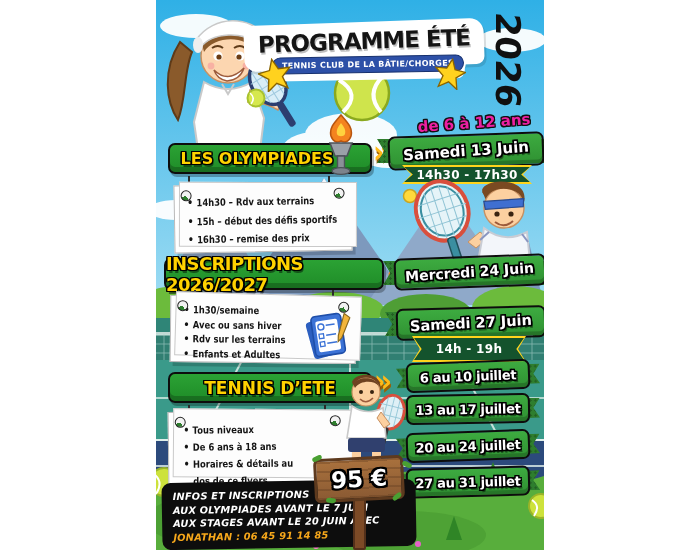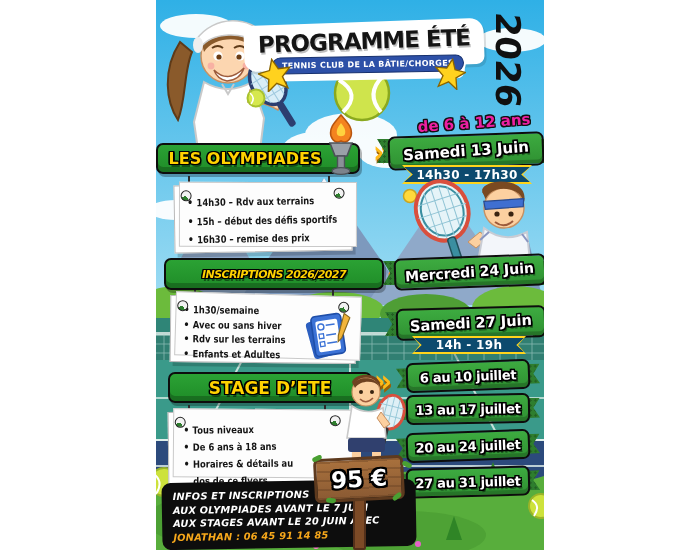--- a/index.html
+++ b/index.html
@@ -68,21 +68,21 @@
   .ribbon .tail.l { left:-11px; clip-path:polygon(100% 0,0 0,30% 50%,0 100%,100% 100%); }
   .ribbon .tail.r { right:-11px; clip-path:polygon(0 0,100% 0,70% 50%,100% 100%,0 100%); }
   .rbody { position:absolute; inset:0; background:linear-gradient(#3dab40,#2f9132);
     border:2.5px solid #0d0d0d; border-radius:7px; display:flex; align-items:center; justify-content:center;
     box-shadow:inset 0 -4px 0 rgba(0,0,0,.2); }
   .rbody span { font-weight:900; }
 
   
   .time { position:absolute; background:#ffd41c;
     clip-path:polygon(0 0,100% 0,93% 50%,100% 100%,0 100%,7% 50%); }
-  .time .tin { position:absolute; inset:2px; background:#0c4a6e;
+  .time .tin { position:absolute; inset:2px; background:#14532d;
     clip-path:polygon(0 0,100% 0,93% 50%,100% 100%,0 100%,7% 50%);
     display:flex; align-items:center; justify-content:center; }
   .time span { font-size:12px; font-weight:800; color:#fff; letter-spacing:.3px; }
 
   
   .week { position:absolute; width:124px; height:30px; }
   .week .tail { top:5px; width:22px; height:20px; }
   .week .tail.l { left:-10px; clip-path:polygon(100% 0,0 0,30% 50%,0 100%,100% 100%); }
   .week .tail.r { right:-10px; clip-path:polygon(0 0,100% 0,70% 50%,100% 100%,0 100%); }
   .week .rbody span { font-size:13px; letter-spacing:-.3px; }
@@ -288,21 +288,21 @@
     <svg class="star" style="left:102px; top:58px;" width="34" height="34" viewBox="0 0 34 34">
       <polygon points="17,1 21.5,11.5 33,12.5 24,20 27,32 17,25.5 7,32 10,20 1,12.5 12.5,11.5" fill="#ffd21e" stroke="#8a6400" stroke-width="1.4" transform="rotate(-12 17 17)"></polygon>
     </svg>
     <svg class="star" style="left:278px; top:58px;" width="32" height="32" viewBox="0 0 34 34">
       <polygon points="17,1 21.5,11.5 33,12.5 24,20 27,32 17,25.5 7,32 10,20 1,12.5 12.5,11.5" fill="#ffd21e" stroke="#8a6400" stroke-width="1.4" transform="rotate(10 17 17)"></polygon>
     </svg>
     <div class="year">
         <span>2026</span>
       </div>
 
-    <div class="banner" style="left:0; top:143px; width:204px;">
+    <div class="banner" style="left:12px; top:143px; width:204px;">
       <span class="bt oy" style="font-size:16px; padding-right:26px;">LES OLYMPIADES</span>
     </div>
     <svg class="sprite" style="left:168px; top:114px; z-index:4;" width="34" height="62" viewBox="0 0 34 62">
       <path d="M17,1 C24,9 29,14 27,22 C25,28 21,29 17,27 C13,29 9,28 7,22 C5,14 10,9 17,1 Z" fill="#f4831f" stroke="#b85510" stroke-width="1.6"></path>
       <path d="M17,9 C20,13 22,16 21,20 C20,23 14,23 13,20 C12,16 14,13 17,9 Z" fill="#ffd23e"></path>
       <path d="M6,29 L28,29 L23,42 L11,42 Z" fill="#9aa0a8" stroke="#4c5258" stroke-width="1.6"></path>
       <rect x="13.5" y="42" width="7" height="13" fill="#8a9098" stroke="#4c5258" stroke-width="1.4"></rect>
       <ellipse cx="17" cy="57" rx="9" ry="3.4" fill="#7c838c" stroke="#4c5258" stroke-width="1.2"></ellipse>
     </svg>
     <span class="chev" style="left:217px; top:142px; color:#ffb918;">»</span>
@@ -313,21 +313,21 @@
       <span class="pin l"></span>
       <span class="pin r"></span>
       <ul style="line-height:18.5px;">
         <li>14h30 – Rdv aux terrains</li>
         <li>15h – début des défis sportifs</li>
         <li>16h30 – remise des prix</li>
       </ul>
     </div>
 
     <div class="banner" style="left:8px; top:258px; width:220px; height:32px;">
-      <span class="bt oy" style="font-size:11px; letter-spacing:-.6px;font-style:italic;">INSCRIPTIONS 2026/2027</span>
+      <span class="bt oy" style="font-size:18px; letter-spacing:-.6px;">INSCRIPTIONS 2026/2027</span>
     </div>
     <span class="chev" style="left:230px; top:258px; color:#f5861a;">»</span>
 
     <div class="string" style="left:38px; top:290px; height:10px;"></div>
     <div class="string" style="left:176px; top:290px; height:10px;"></div>
     <div class="card" style="left:14px; top:296px; width:186px; height:67px; transform:rotate(.6deg); padding:7px 4px 4px 10px;">
       <span class="pin l"></span>
       <span class="pin r"></span>
       <ul style="line-height:14.5px;">
         <li>1h30/semaine</li>
@@ -343,21 +343,21 @@
         <line x1="20" y1="15" x2="29" y2="15" stroke="#3b72d6" stroke-width="1.6"></line>
         <rect x="12" y="23" width="4.5" height="4.5" fill="none" stroke="#3b72d6" stroke-width="1.3"></rect>
         <line x1="19" y1="25" x2="29" y2="25" stroke="#3b72d6" stroke-width="1.6"></line>
         <rect x="12" y="31" width="4.5" height="4.5" fill="none" stroke="#3b72d6" stroke-width="1.3"></rect>
         <line x1="19" y1="33" x2="29" y2="33" stroke="#3b72d6" stroke-width="1.6"></line>
         <polygon points="40,6 45,11 34,30 30,33 31,27" fill="#f2b53a" stroke="#8a6a1e" stroke-width="1.2"></polygon>
       </svg>
     </div>
 
     <div class="banner" style="left:12px; top:372px; width:204px;">
-      <span class="bt oy" style="font-size:17px;">STAGE D’ETE</span>
+      <span class="bt oy" style="font-size:17px;">TENNIS D’ETE</span>
     </div>
     <span class="chev" style="left:218px; top:371px; color:#ffb918;">»</span>
 
     <div class="string" style="left:32px; top:405px; height:10px;"></div>
     <div class="string" style="left:168px; top:405px; height:10px;"></div>
     <div class="card" style="left:12px; top:411px; width:180px; height:72px; transform:rotate(-.6deg); padding:9px 4px 4px 12px;">
       <span class="pin l"></span>
       <span class="pin r"></span>
       <ul style="line-height:17px;">
         <li>Tous niveaux</li>
@@ -445,21 +445,21 @@
       </div>
     </div>
 
     <div class="ribbon" style="left:240px; top:307px; width:150px; height:32px;">
       <span class="tail l"></span>
       <span class="tail r"></span>
       <div class="rbody" style="transform:rotate(-1.5deg);">
         <span class="ow" style="font-size:14.5px; transform:rotate(-1.5deg);">Samedi 27 Juin</span>
       </div>
     </div>
-    <div class="time" style="left:256px; top:336px; width:114px; height:18px;">
+    <div class="time" style="left:256px; top:336px; width:114px; height:26px;">
       <div class="tin">
           <span>14h - 19h</span>
         </div>
     </div>
 
     <div class="week" style="left:250px; top:361px; transform:rotate(-2deg);">
       <span class="tail l"></span>
       <span class="tail r"></span>
       <div class="rbody">
           <span class="ow">6 au 10 juillet</span>

